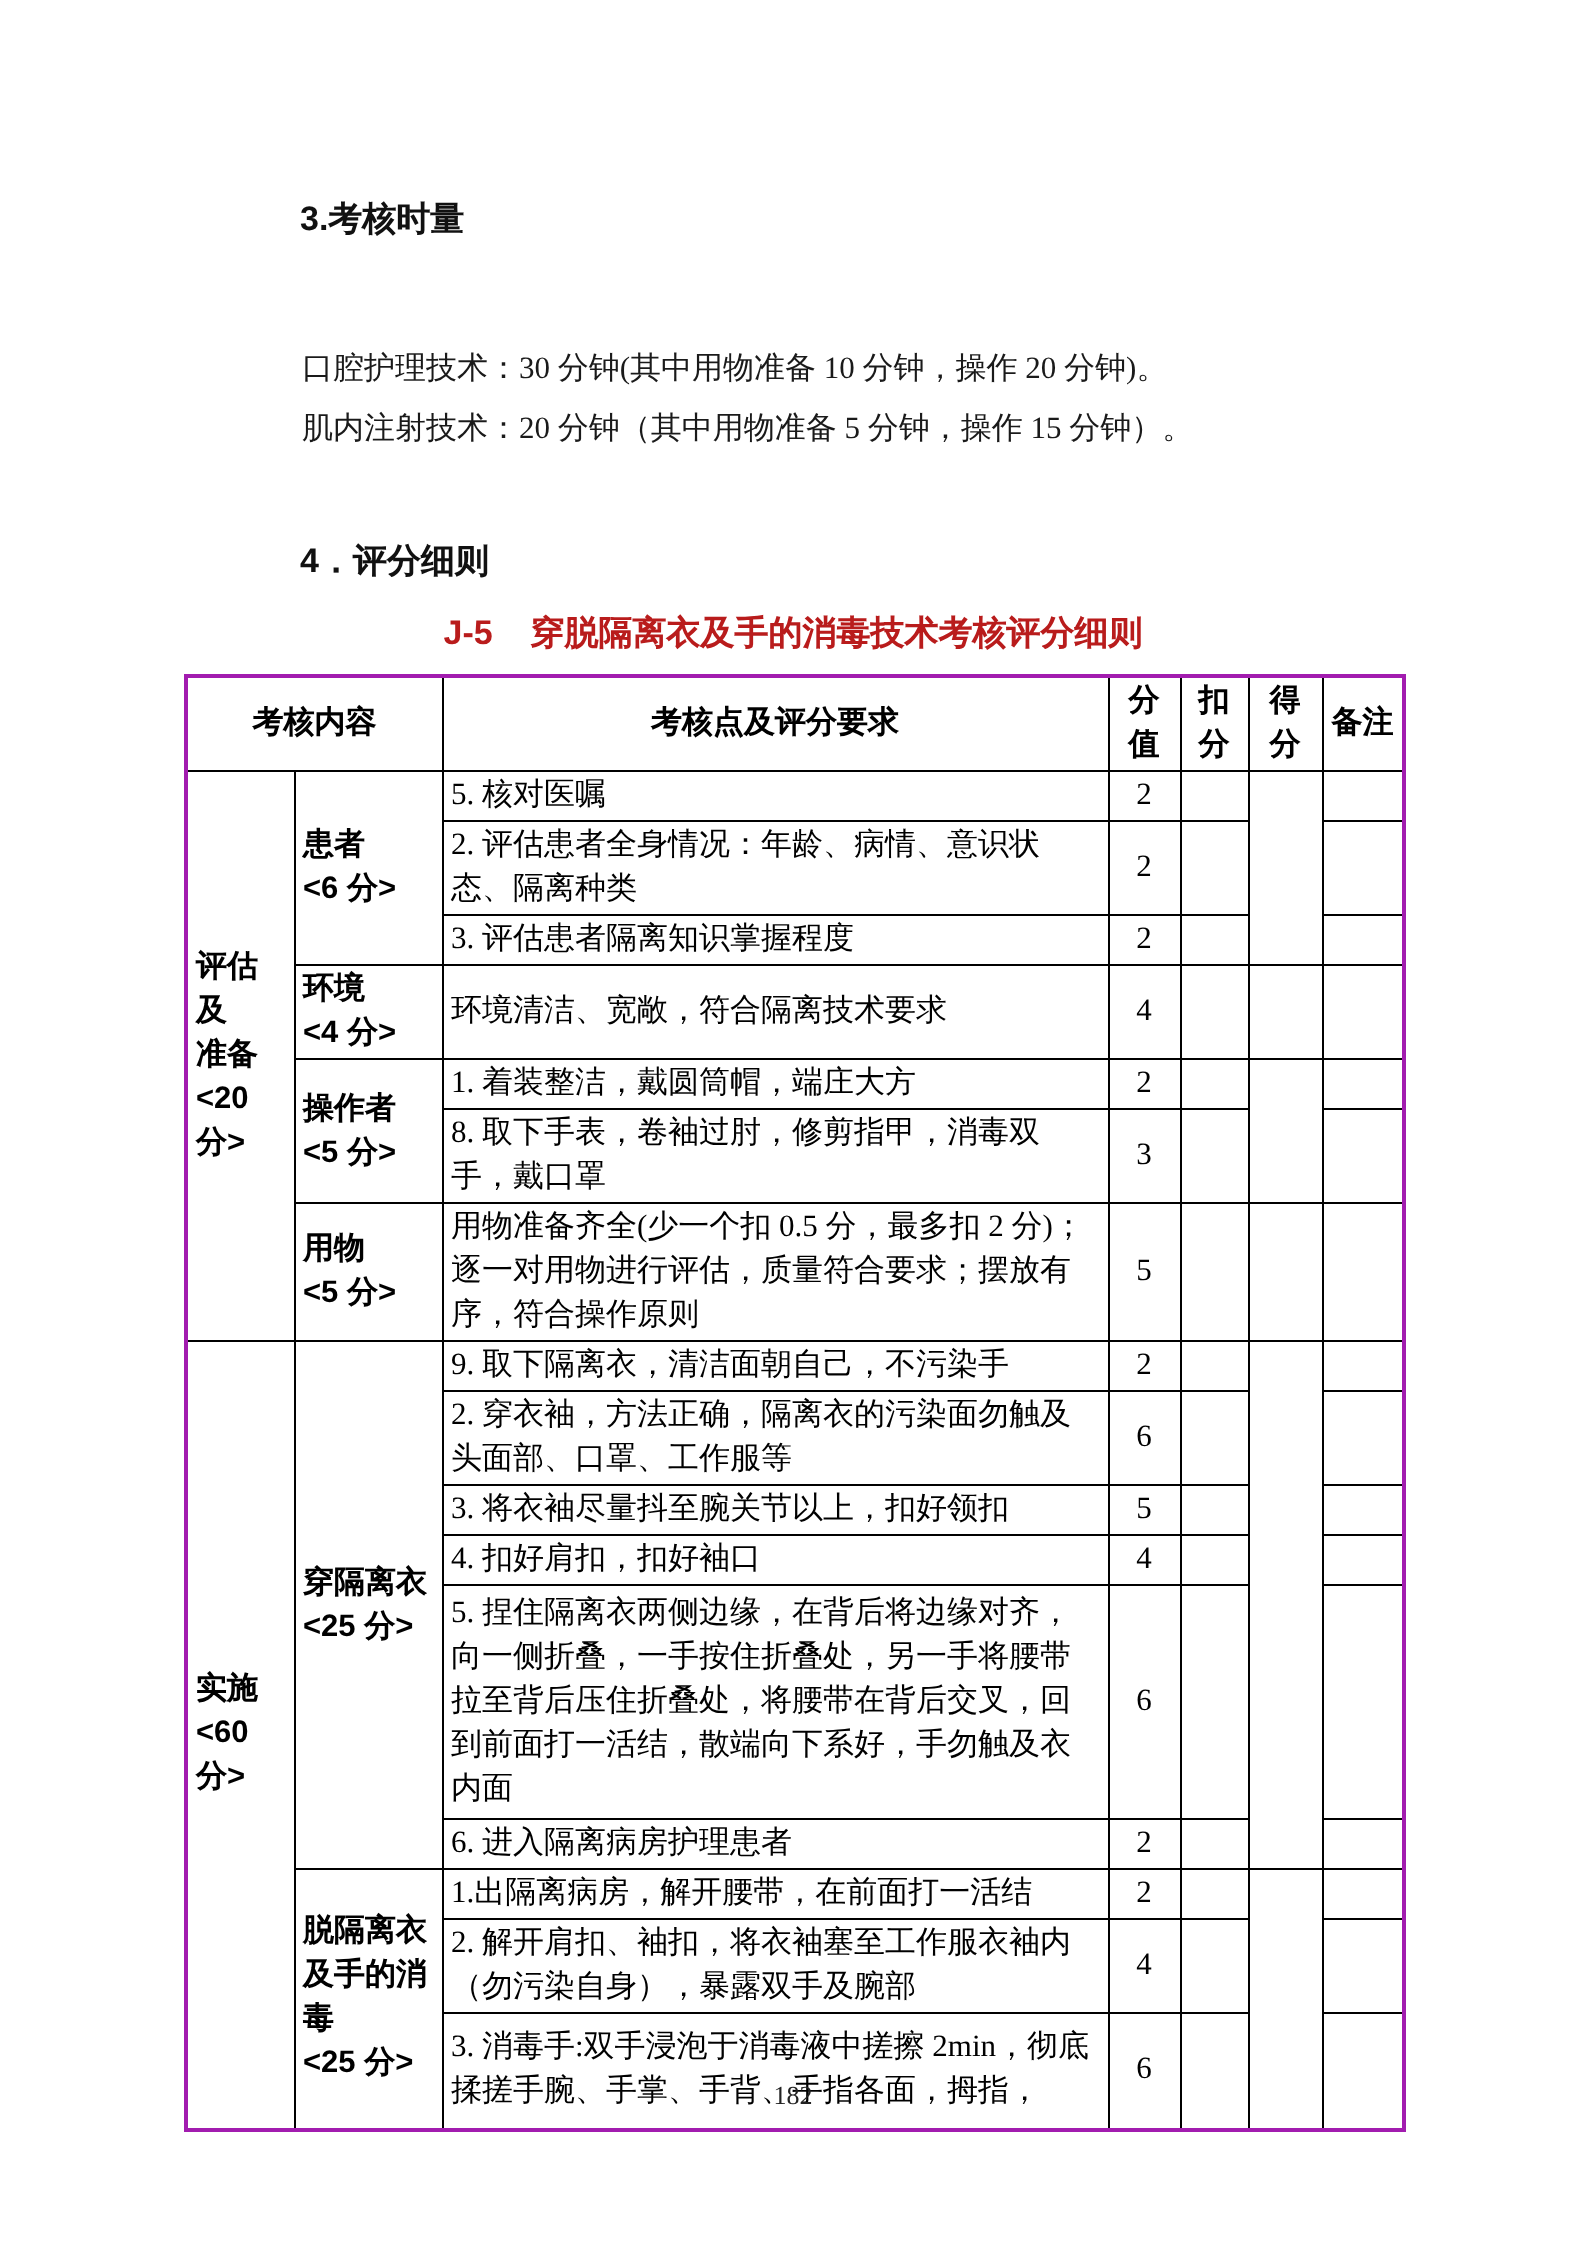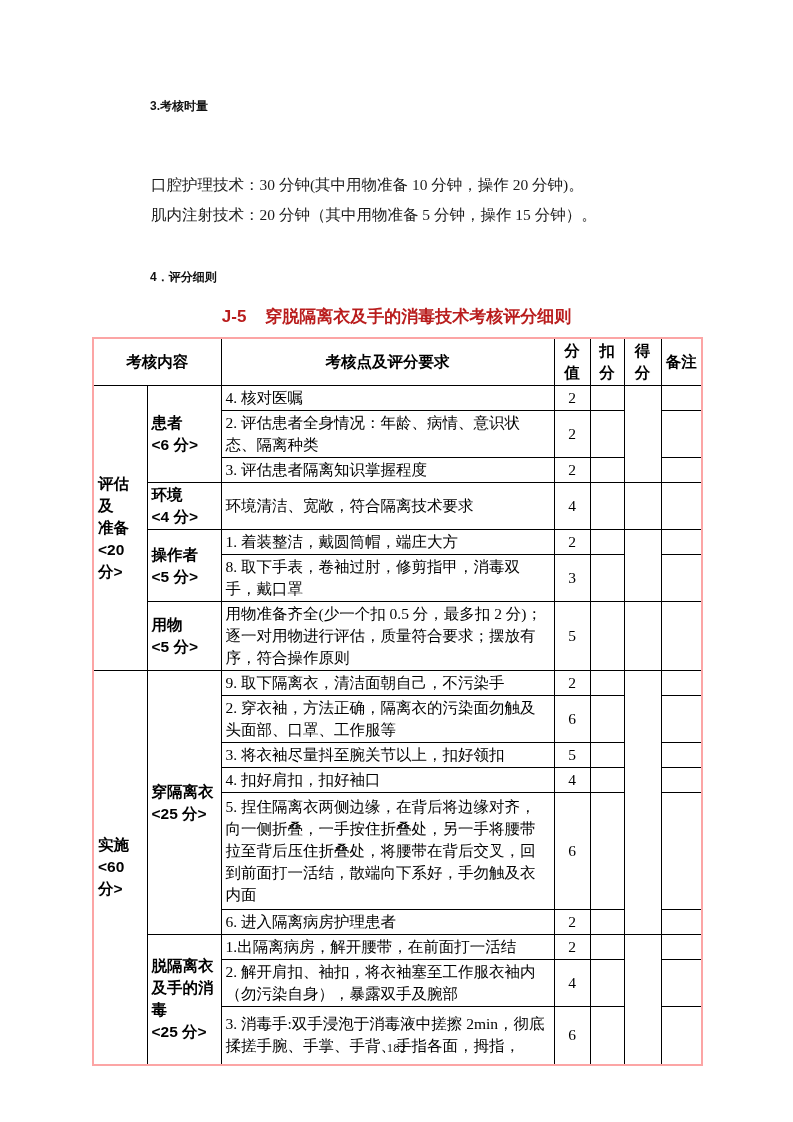--- a/index.html
+++ b/index.html
@@ -10,21 +10,21 @@
     margin:0 auto;
     background:#ffffff;
     color:#000;
     font-family:"Liberation Serif","DejaVu Serif",serif;
     overflow:hidden;
   }
   .h-bold {
     position:absolute;
     font-family:"Liberation Sans","DejaVu Sans",sans-serif;
     font-weight:bold;
-    font-size:12px;
+    font-size:17px;
     color:#111;
   }
   .tline {
     position:absolute;
     left:151px;
     font-size:15.5px;
     line-height:22px;
     color:#1a1a1a;
     white-space:nowrap;
   }
@@ -37,21 +37,21 @@
     font-size:17px;
     white-space:pre;
     color:#b91c1c;
   }
   table.score-table {
     position:absolute;
     left:92px; top:337px;
     width:609px;
     border-collapse:collapse;
     table-layout:fixed;
-    border:2px solid #fca5a5;
+    border:2px solid #a21caf;
   }
   table.score-table td {
     border:1px solid #000;
     font-size:15.5px;
     line-height:22px;
     vertical-align:middle;
     padding:1px 4px;
     overflow:hidden;
   }
   td.hd {
@@ -114,21 +114,21 @@
         <td class="hd">得分</td>
         <td class="hd">备注</td>
       </tr>
 
       <tr style="height:24px">
         <td class="sec" rowspan="7">评估及
 准备
 &lt;20 分&gt;</td>
         <td class="grp" rowspan="3">患者
 &lt;6 分&gt;</td>
-        <td class="req">4. 核对医嘱</td>
+        <td class="req">5. 核对医嘱</td>
         <td class="val">2</td>
         <td></td>
         <td rowspan="3"></td>
         <td></td>
       </tr>
       <tr style="height:45px">
         <td class="req">2. 评估患者全身情况：年龄、病情、意识状态、隔离种类</td>
         <td class="val">2</td>
         <td></td>
         <td></td>

